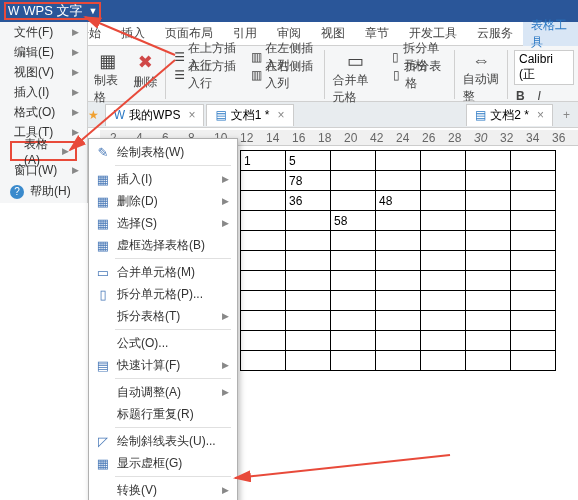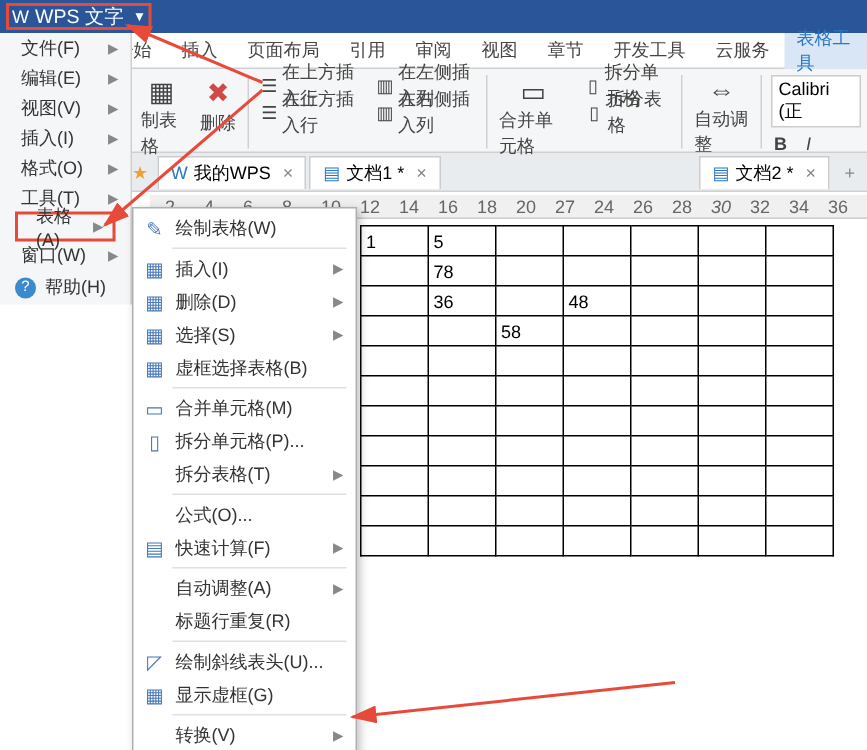--- a/index.html
+++ b/index.html
@@ -192,21 +192,21 @@
     <span style="left: 10px;">2</span>
     <span style="left: 36px;">4</span>
     <span style="left: 62px;">6</span>
     <span style="left: 88px;">8</span>
     <span style="left: 114px;">10</span>
     <span style="left: 140px;">12</span>
     <span style="left: 166px;">14</span>
     <span style="left: 192px;">16</span>
     <span style="left: 218px;">18</span>
     <span style="left: 244px;">20</span>
-    <span style="left: 270px;">27</span>
+    <span style="left: 270px;">42</span>
     <span style="left: 296px;">24</span>
     <span style="left: 322px;">26</span>
     <span style="left: 348px;">28</span>
     <span style="left: 374px; font-style: italic;">30</span>
     <span style="left: 400px;">32</span>
     <span style="left: 426px;">34</span>
     <span style="left: 452px;">36</span>
   </div>
 <div class="ruler-v"></div>
 

